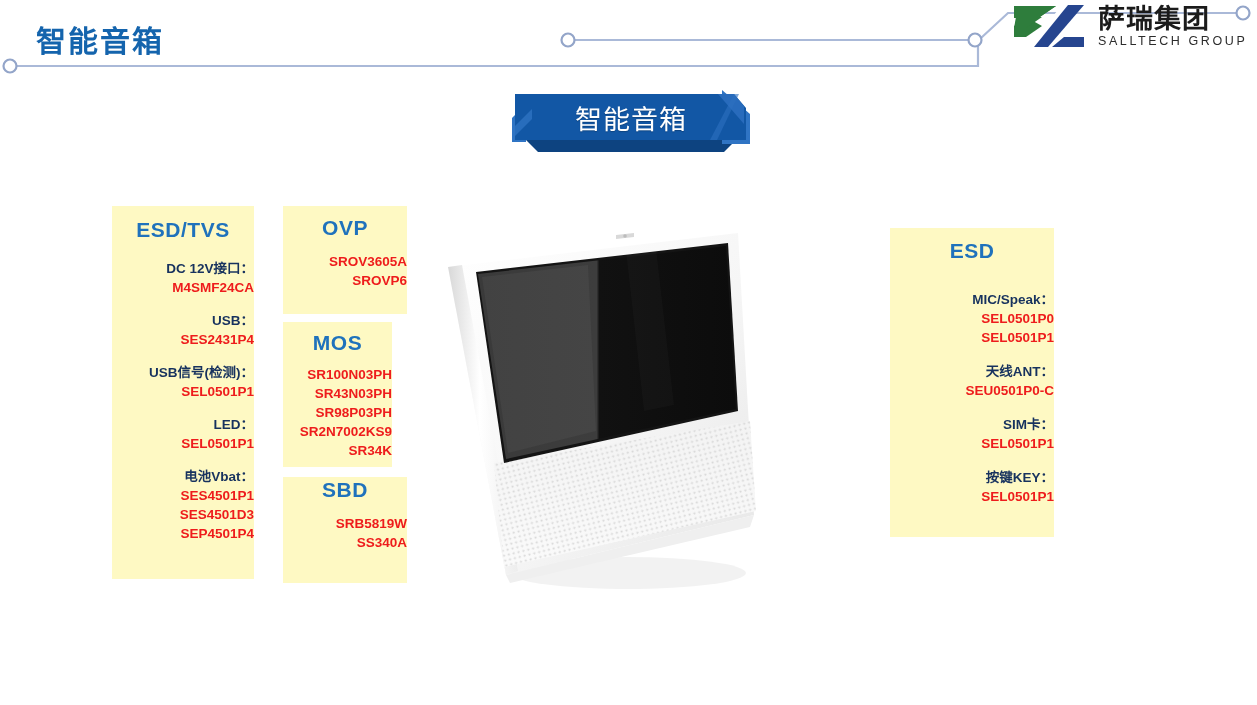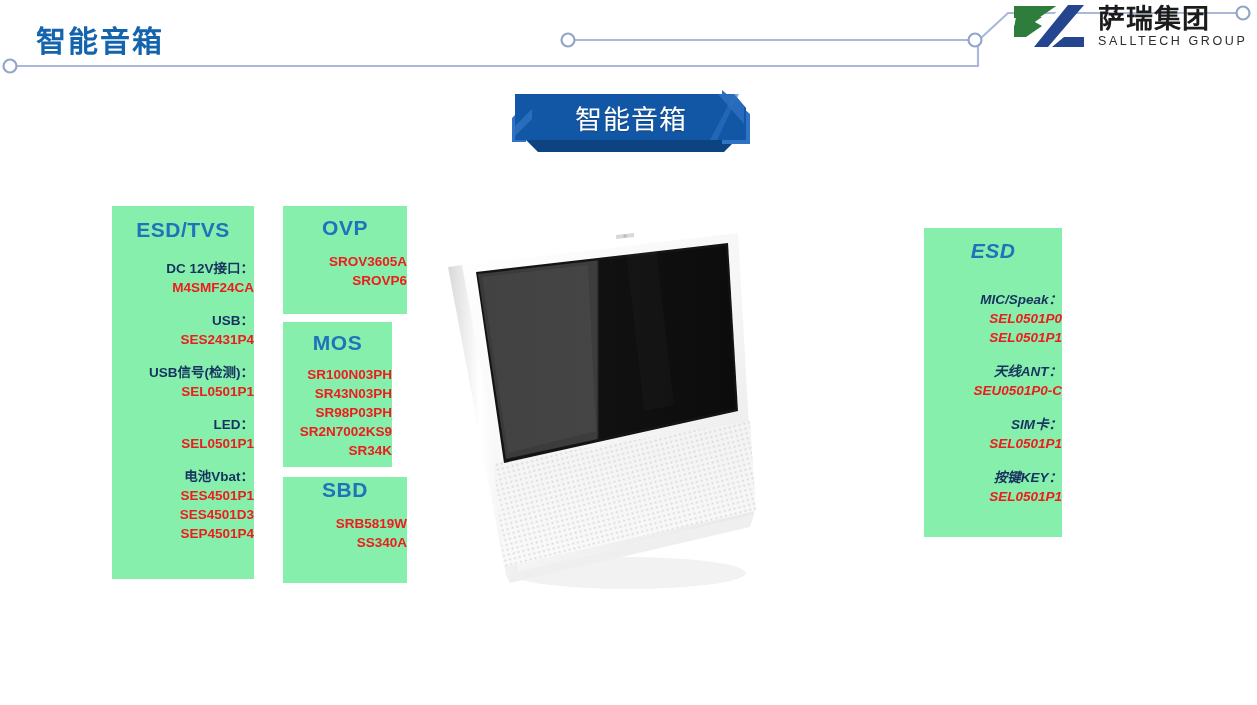--- a/index.html
+++ b/index.html
@@ -98,21 +98,21 @@
     justify-content: center;
     font-size: 27px;
     color: #ffffff;
     letter-spacing: 1px;
     text-shadow: 0 1px 1px rgba(0,0,0,0.22);
   }
 
   
   .spec-box {
     position: absolute;
-    background: #86efac;
+    background: #fef9c3;
     box-sizing: border-box;
     padding: 0;
   }
   .spec-title {
     text-align: center;
     color: #1f72bc;
     font-size: 21px;
     font-weight: bold;
     letter-spacing: 0.5px;
   }
@@ -144,21 +144,21 @@
   #box-ovp .spec-body { margin-top: 12px; }
 
   #box-mos { left: 283px; top: 322px; width: 109px; height: 145px; }
   #box-mos .spec-title { margin-top: 9px; }
   #box-mos .spec-body { margin-top: 10px; }
 
   #box-sbd { left: 283px; top: 477px; width: 124px; height: 106px; }
   #box-sbd .spec-title { margin-top: 1px; }
   #box-sbd .spec-body { margin-top: 12px; }
 
-  #box-esd { left: 924px; top: 228px; width: 138px; height: 309px; font-style: italic; }
+  #box-esd { left: 890px; top: 228px; width: 164px; height: 309px; }
   #box-esd .spec-title { margin-top: 11px; }
   #box-esd .spec-body { margin-top: 27px; padding-left: 16px; }
   #box-esd .spec-group + .spec-group { margin-top: 15px; }
 
   
   #device {
     position: absolute;
     left: 438px;
     top: 215px;
     width: 350px;

